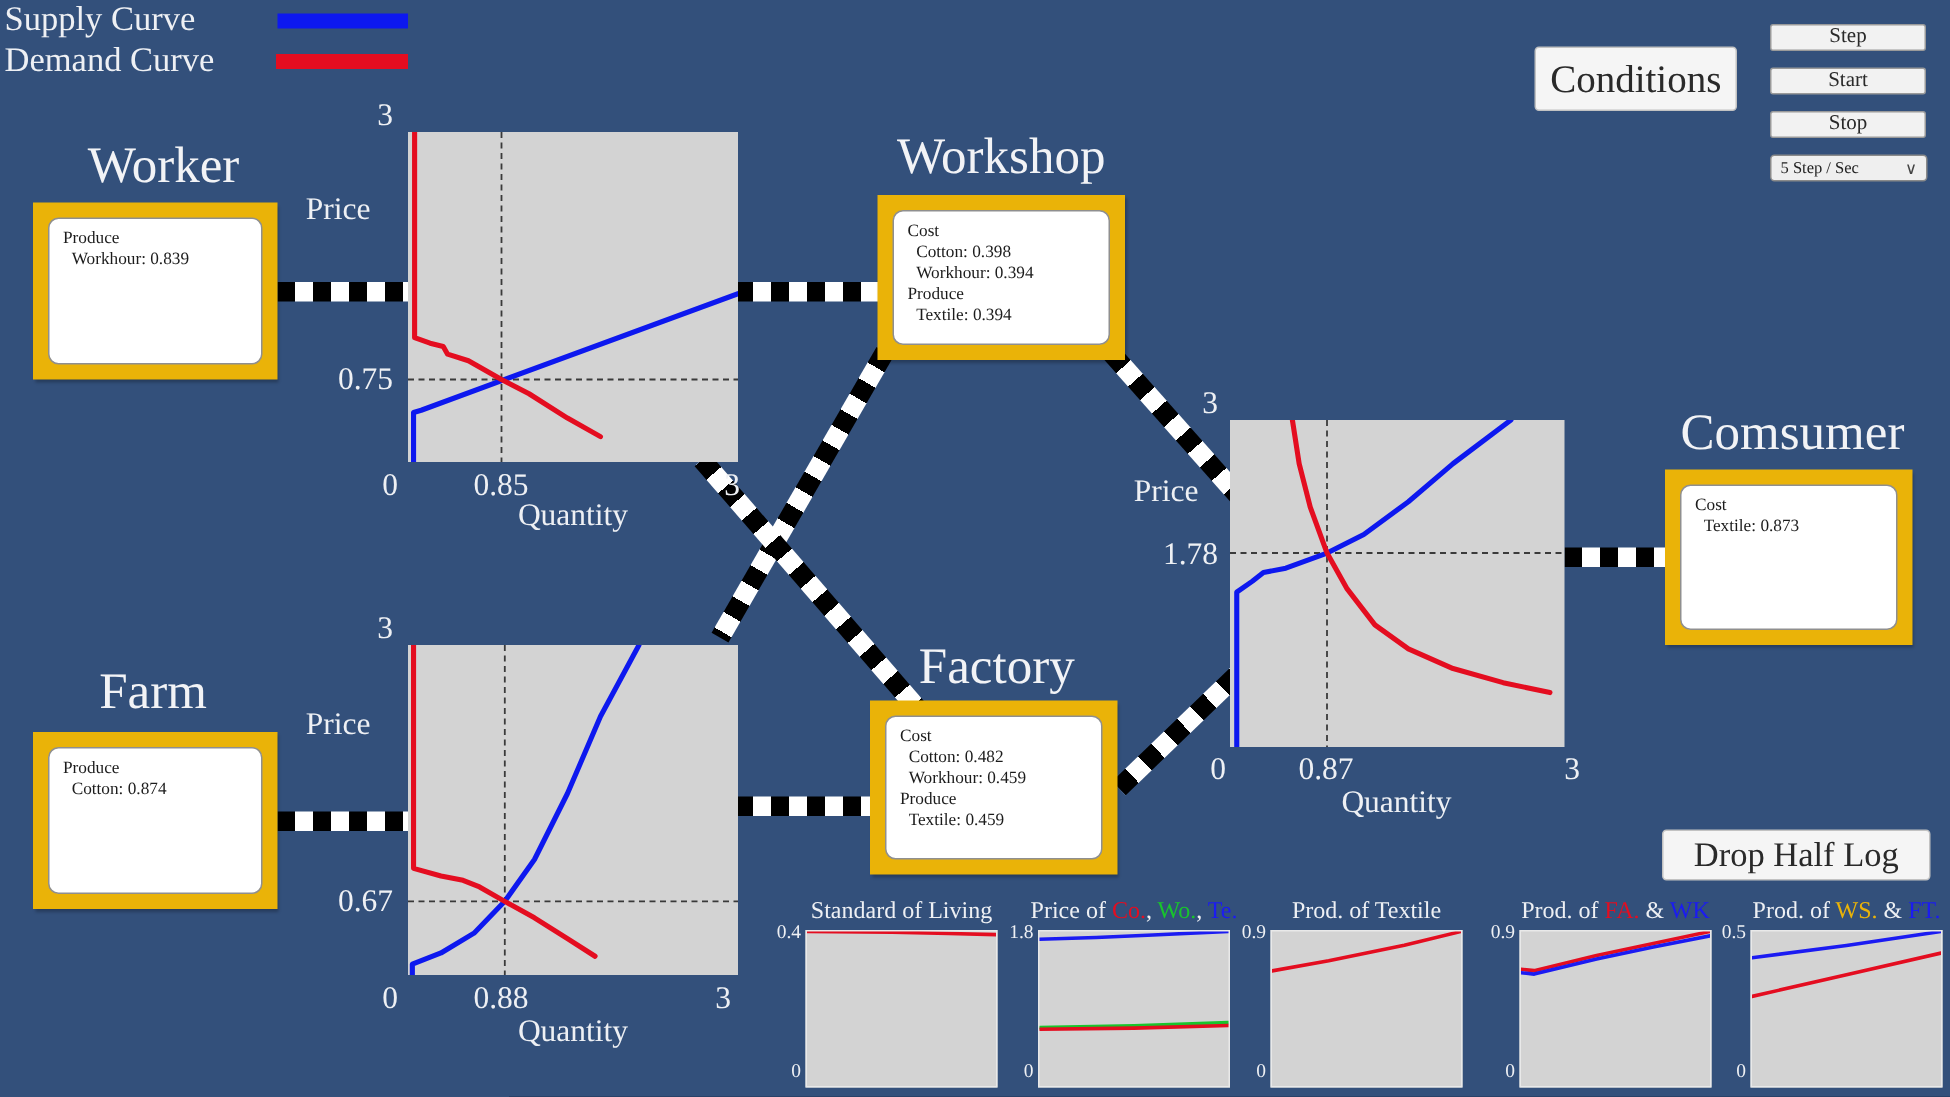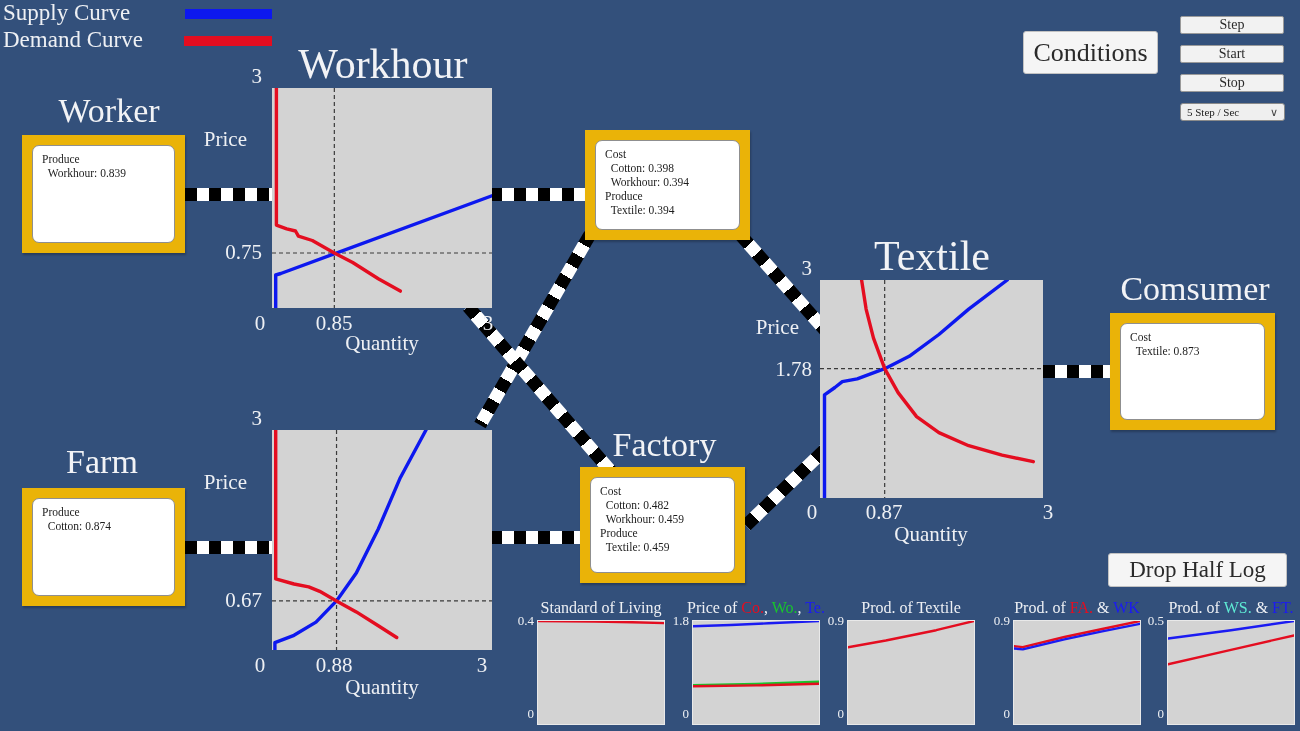--- a/index.html
+++ b/index.html
@@ -72,20 +72,21 @@
   <div class="pipe" style="left:185px; top:541px; width:88px;"></div>
   <div class="pipe" style="left:490px; top:531px; width:91px;"></div>
   <div class="pipe" style="left:1043px; top:365px; width:68px;"></div>
   <div class="pipe pipe-diag" style="left:590px; top:228px; width:220px; transform:rotate(120deg);"></div>
   <div class="pipe pipe-diag" style="left:468px; top:300px; width:225px; transform:rotate(49.1deg);"></div>
   <div class="pipe pipe-diag" style="left:741px; top:229px; width:130px; transform:rotate(48.4deg);"></div>
   <div class="pipe pipe-diag" style="left:746px; top:519px; width:112px; transform:rotate(-43.9deg);"></div>
 
   <div class="node-title" style="left:24px; top:92px; width:170px;">Worker</div>
   <div class="node-title" style="left:22px; top:443px; width:160px;">Farm</div>
+  <div class="node-title" style="left:580px; top:86px; width:175px;">Workshop</div>
   <div class="node-title" style="left:577px; top:426px; width:175px;">Factory</div>
   <div class="node-title" style="left:1105px; top:270px; width:180px;">Comsumer</div>
 
   <div class="node-box" style="left:22px; top:135px; width:163px; height:118px;">
     <div class="node-inner">
       <div class="node-body">Produce
   Workhour: 0.839</div>
     </div>
   </div>
   <div class="node-box" style="left:22px; top:488px; width:163px; height:118px;">
@@ -112,21 +113,20 @@
   Textile: 0.459</div>
     </div>
   </div>
   <div class="node-box" style="left:1110px; top:313px; width:165px; height:117px;">
     <div class="node-inner">
       <div class="node-body">Cost
   Textile: 0.873</div>
     </div>
   </div>
 
-  <div class="chart-title" style="left:233px; top:40px; width:300px;">Workhour</div>
   <div class="plot" style="left:272px; top:88px; width:220px; height:220px;">
     <svg width="220" height="220">
         <path d="M62.33333333333333 0 L62.33333333333333 220" stroke="#3a3a3a" stroke-width="1.2" stroke-dasharray="4 3" fill="none"></path>
         <path d="M0 165 L220 165" stroke="#3a3a3a" stroke-width="1.2" stroke-dasharray="4 3" fill="none"></path>
         <polyline points="3.7,220.0 3.7,187.0 8.8,185.5 220.0,107.8" fill="none" stroke="#0d18ef" stroke-width="3.4" stroke-linejoin="round" stroke-linecap="round"></polyline>
         <polyline points="4.4,0.0 4.4,137.1 14.7,140.8 23.5,143.0 26.4,148.1 40.3,152.5 62.3,165.0 80.7,174.5 106.3,190.7 128.3,203.1" fill="none" stroke="#e40d20" stroke-width="3.4" stroke-linejoin="round" stroke-linecap="round"></polyline>
       </svg>
   </div>
   <div class="tick rgt" style="left:240px; top:64px; width:22px;">3</div>
   <div class="axis-label rgt" style="left:160px; top:127px; width:87px;">Price</div>
@@ -145,21 +145,20 @@
       </svg>
   </div>
   <div class="tick rgt" style="left:240px; top:406px; width:22px;">3</div>
   <div class="axis-label rgt" style="left:160px; top:470px; width:87px;">Price</div>
   <div class="tick rgt" style="left:200px; top:588px; width:62px;">0.67</div>
   <div class="tick ctr" style="left:248px; top:653px; width:24px;">0</div>
   <div class="tick ctr" style="left:310px; top:653px; width:48px;">0.88</div>
   <div class="tick ctr" style="left:470px; top:653px; width:24px;">3</div>
   <div class="axis-label ctr" style="left:292px; top:675px; width:180px;">Quantity</div>
 
-  <div class="chart-title" style="left:782px; top:232px; width:300px;">Textile</div>
   <div class="plot" style="left:820px; top:280px; width:223px; height:218px;">
     <svg width="223" height="218">
         <path d="M64.67 0 L64.67 218" stroke="#3a3a3a" stroke-width="1.2" stroke-dasharray="4 3" fill="none"></path>
         <path d="M0 88.65333333333334 L223 88.65333333333334" stroke="#3a3a3a" stroke-width="1.2" stroke-dasharray="4 3" fill="none"></path>
         <polyline points="4.5,218.0 4.5,114.8 14.9,107.5 22.3,101.7 37.2,98.8 64.7,88.7 89.2,76.3 118.9,54.5 148.7,29.1 187.3,0.0" fill="none" stroke="#0d18ef" stroke-width="3.4" stroke-linejoin="round" stroke-linecap="round"></polyline>
         <polyline points="41.6,0.0 46.1,29.1 53.5,58.1 64.7,88.7 78.1,112.6 96.6,136.6 118.9,152.6 148.7,165.7 182.1,175.1 213.3,181.7" fill="none" stroke="#e40d20" stroke-width="3.4" stroke-linejoin="round" stroke-linecap="round"></polyline>
       </svg>
   </div>
   <div class="tick rgt" style="left:790px; top:256px; width:22px;">3</div>
   <div class="axis-label rgt" style="left:712px; top:315px; width:87px;">Price</div>
@@ -211,21 +210,21 @@
   <div class="mini-title" style="left:1003px; top:599px; width:148px;"><span style="color: rgb(238, 240, 244);">Prod. of </span><span style="color: rgb(228, 13, 32);">FA.</span><span style="color: rgb(238, 240, 244);"> &amp; </span><span style="color: rgb(27, 27, 242);">WK</span></div>
   <div class="mini-tick" style="left:973px; top:613px; width:37px;">0.9</div>
   <div class="mini-tick" style="left:973px; top:706px; width:37px;">0</div>
   <div class="mini-plot" style="left:1013px; top:620px; width:128px; height:105px;">
     <svg width="126" height="103">
         <polyline points="0.0,25.2 8.8,26.1 50.4,16.0 88.2,8.0 126.0,0.0" fill="none" stroke="#e40d20" stroke-width="2.4" stroke-linejoin="round" stroke-linecap="round"></polyline>
         <polyline points="0.0,27.5 8.8,28.4 50.4,18.3 88.2,10.3 126.0,2.9" fill="none" stroke="#1b1bf2" stroke-width="2.4" stroke-linejoin="round" stroke-linecap="round"></polyline>
       </svg>
   </div>
 
-  <div class="mini-title" style="left:1157px; top:599px; width:148px;"><span style="color: rgb(238, 240, 244);">Prod. of </span><span style="color: #5eead4;">WS.</span><span style="color: rgb(238, 240, 244);"> &amp; </span><span style="color: rgb(27, 27, 242);">FT.</span></div>
+  <div class="mini-title" style="left:1157px; top:599px; width:148px;"><span style="color: rgb(238, 240, 244);">Prod. of </span><span style="color: #eab308;">WS.</span><span style="color: rgb(238, 240, 244);"> &amp; </span><span style="color: rgb(27, 27, 242);">FT.</span></div>
   <div class="mini-tick" style="left:1127px; top:613px; width:37px;">0.5</div>
   <div class="mini-tick" style="left:1127px; top:706px; width:37px;">0</div>
   <div class="mini-plot" style="left:1167px; top:620px; width:128px; height:105px;">
     <svg width="126" height="103">
         <polyline points="0.0,17.5 63.0,9.3 126.0,0.0" fill="none" stroke="#1b1bf2" stroke-width="2.4" stroke-linejoin="round" stroke-linecap="round"></polyline>
         <polyline points="0.0,43.3 63.0,28.8 126.0,14.4" fill="none" stroke="#e40d20" stroke-width="2.4" stroke-linejoin="round" stroke-linecap="round"></polyline>
       </svg>
   </div>
 
 </div>

